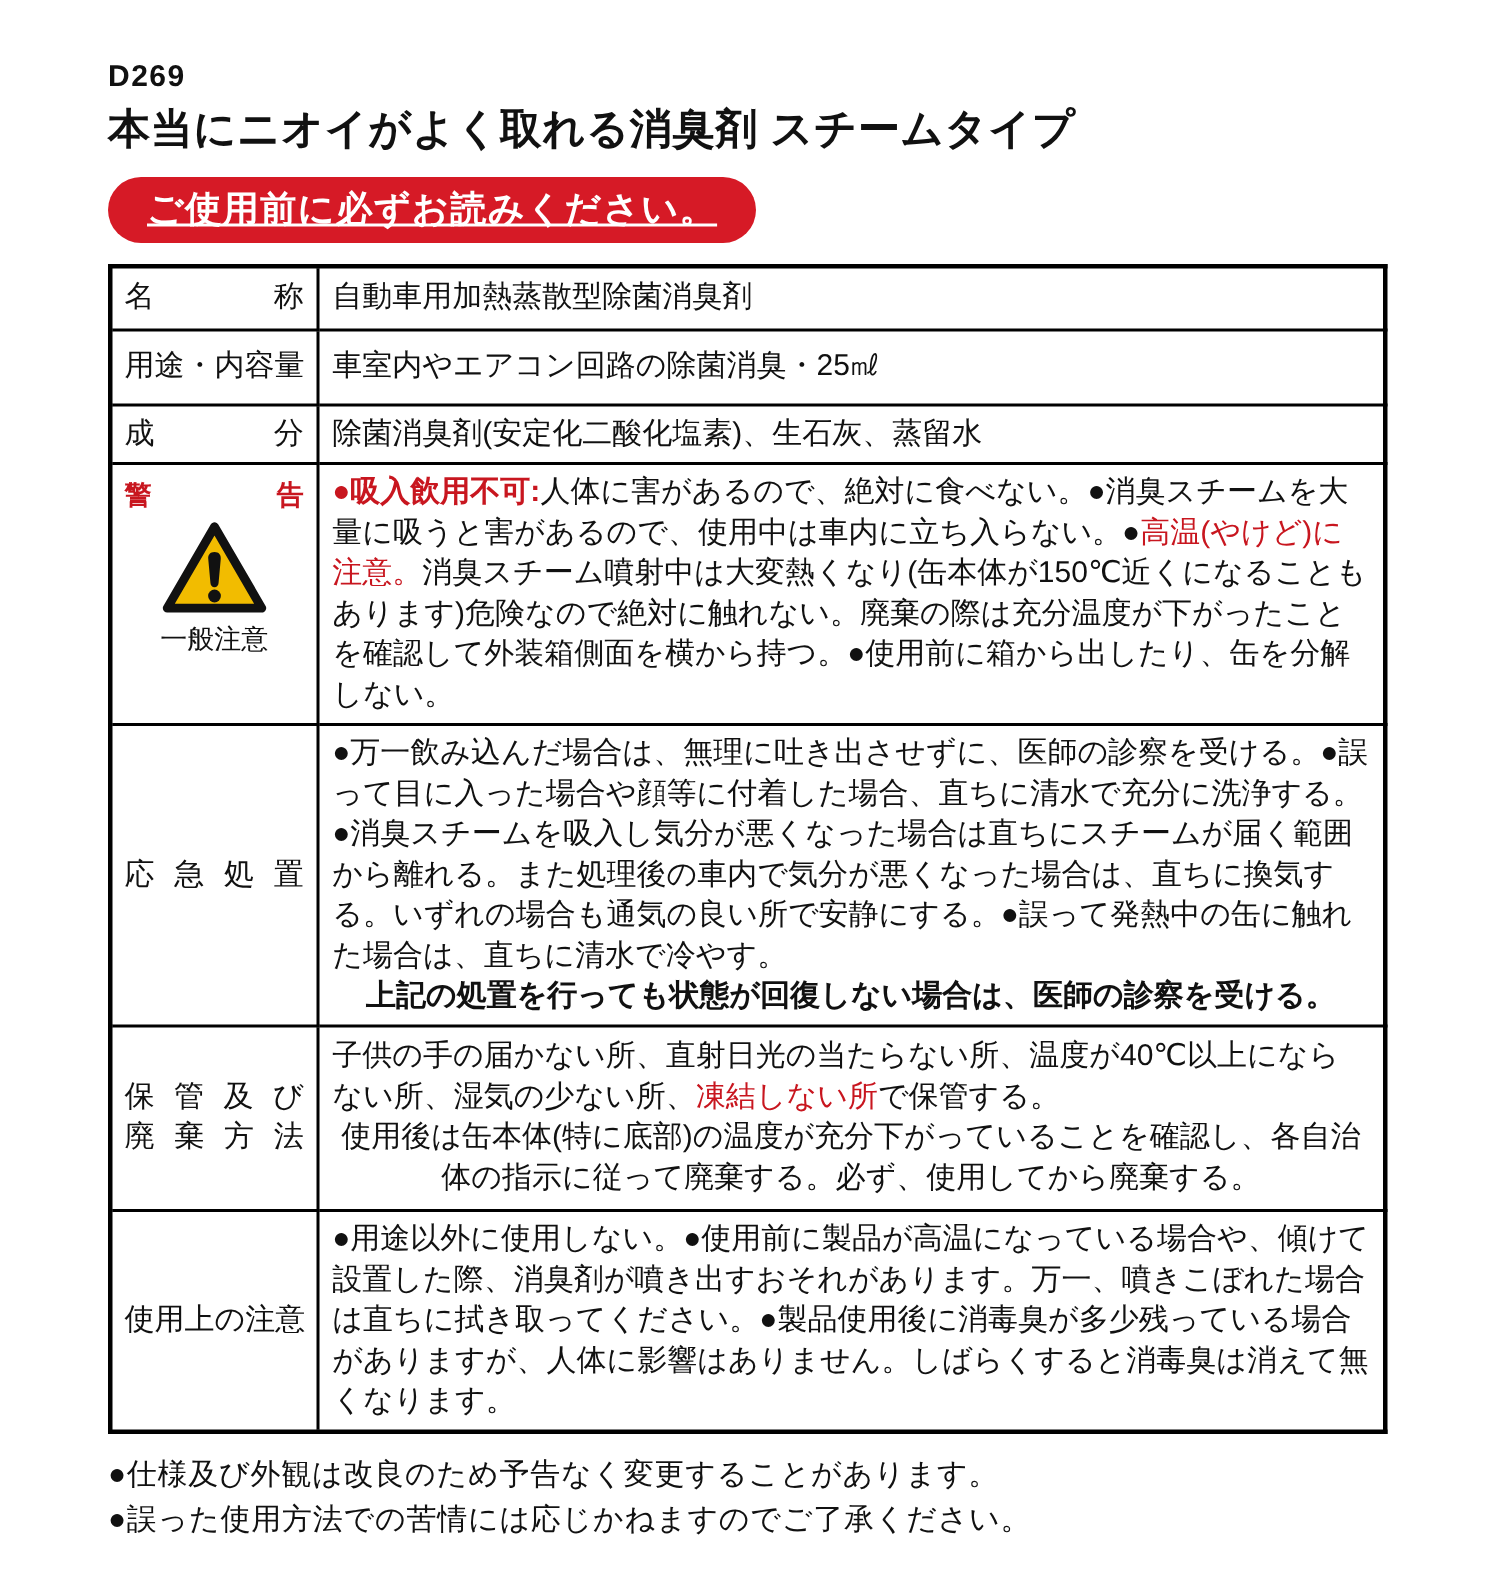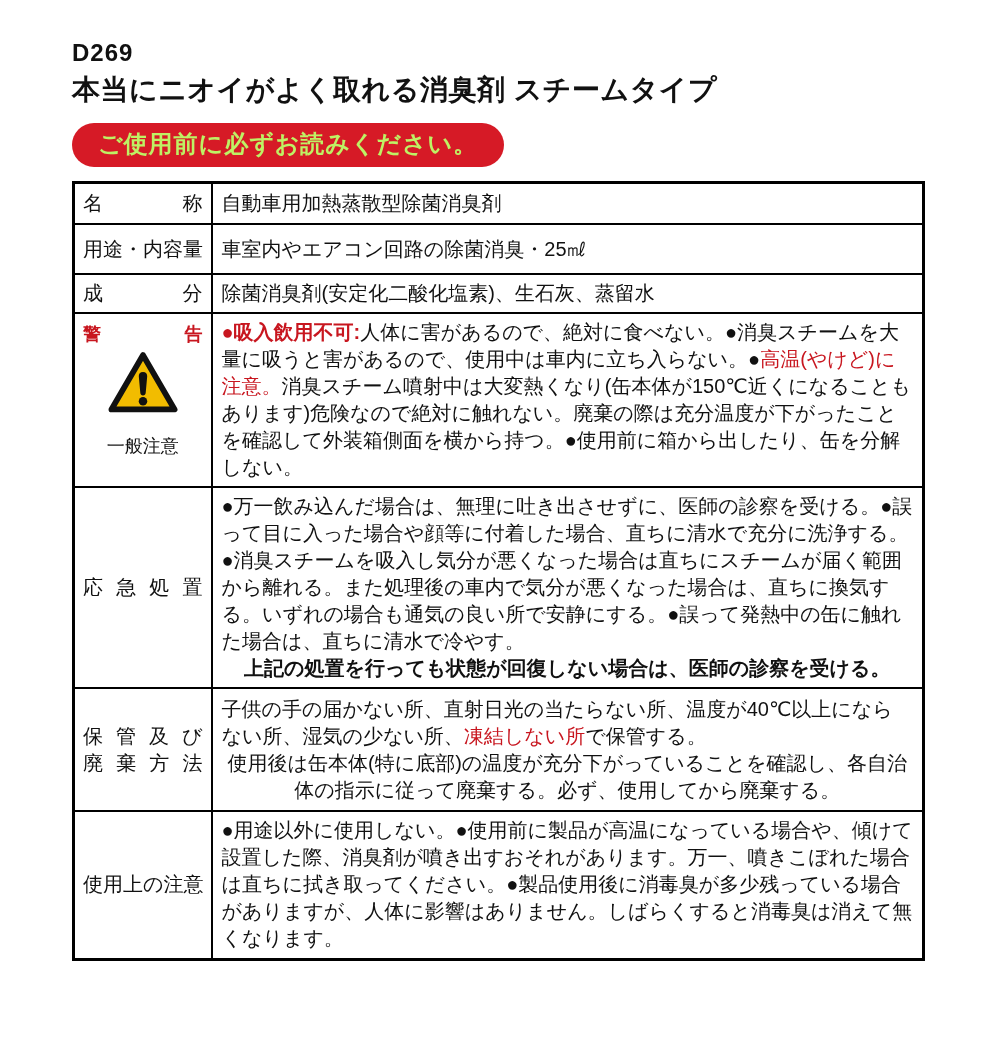--- a/index.html
+++ b/index.html
@@ -10,28 +10,28 @@
   }
   *{box-sizing:border-box;margin:0;padding:0;}
   html,body{background:#fff;}
   body{
     font-family:"Liberation Sans","DejaVu Sans",sans-serif;
     color:var(--ink);
     width:1000px;height:1050px;overflow:hidden;
   }
   .page{padding:40px 75px 0 72px;width:1000px;height:1050px;}
 
-  .product-code{font-size:24px;font-weight:bold;letter-spacing:1px;line-height:1.1;}
+  .product-code{font-size:20px;font-weight:bold;letter-spacing:1px;line-height:1.1;}
   .doc-title{font-size:28px;font-weight:bold;letter-spacing:0.5px;margin-top:8px;line-height:1.15;}
 
   .banner{
     display:inline-block;margin-top:16px;
-    background:var(--banner-red);color:#bef264;
+    background:var(--banner-red);color:#ffffff;
     font-size:24px;font-weight:bold;letter-spacing:1px;
-    padding:5px 26px 7px 26px;border-radius:22px;
+    padding:5px 26px 7px 26px;border-radius:22px;text-decoration:underline;
   }
 
   table.info{
     margin-top:14px;width:853px;
     border-collapse:collapse;border:3px solid #000;
     table-layout:fixed;
   }
   table.info th,table.info td{
     border:2px solid #000;vertical-align:middle;
     font-size:20px;font-weight:normal;text-align:left;
@@ -50,21 +50,21 @@
   tr.r3 th{height:163px;vertical-align:top;padding-top:8px;}
   tr.r4 th,tr.r4 td{height:192px;}
   tr.r5 th,tr.r5 td{height:123px;}
   tr.r6 th,tr.r6 td{height:148px;}
 
   tr.warning-row .lbl-line{
     color:var(--red-text);font-weight:bold;font-size:18px;letter-spacing:0;
   }
   .caution-box{margin-top:4px;text-align:center;}
   .caution-box svg{display:block;margin:0 auto;width:74px;height:66px;}
-  .caution-caption{font-size:18px;margin-top:18px;text-align:center;letter-spacing:0;}
+  .caution-caption{font-size:18px;margin-top:2px;text-align:center;letter-spacing:0;}
 
   .seg{white-space:normal;}
   .seg.normal{color:var(--ink);}
   .seg.red{color:var(--red-text);}
   .seg.red-bold{color:var(--red-text);font-weight:bold;}
   .seg.bold{font-weight:bold;}
   div.seg{display:block;text-align:center;}
 
   .footer{margin-top:12px;}
   .footer-line{font-size:20px;line-height:30px;letter-spacing:0.5px;}
@@ -143,14 +143,18 @@
         <th>
             <div class="lbl-lines">
               <div class="lbl-line">使用上の注意</div>
             </div>
           </th>
         <td><span class="seg normal">●用途以外に使用しない。●使用前に製品が高温になっている場合や、傾けて設置した際、消臭剤が噴き出すおそれがあります。万一、噴きこぼれた場合は直ちに拭き取ってください。●製品使用後に消毒臭が多少残っている場合がありますが、人体に影響はありません。しばらくすると消毒臭は消えて無くなります。</span></td>
       </tr>
     </tbody>
   </table>
 
+  <div class="footer">
+    <div class="footer-line">●仕様及び外観は改良のため予告なく変更することがあります。</div>
+    <div class="footer-line">●誤った使用方法での苦情には応じかねますのでご了承ください。</div>
+  </div>
 
 </div>
 
 </body></html>

